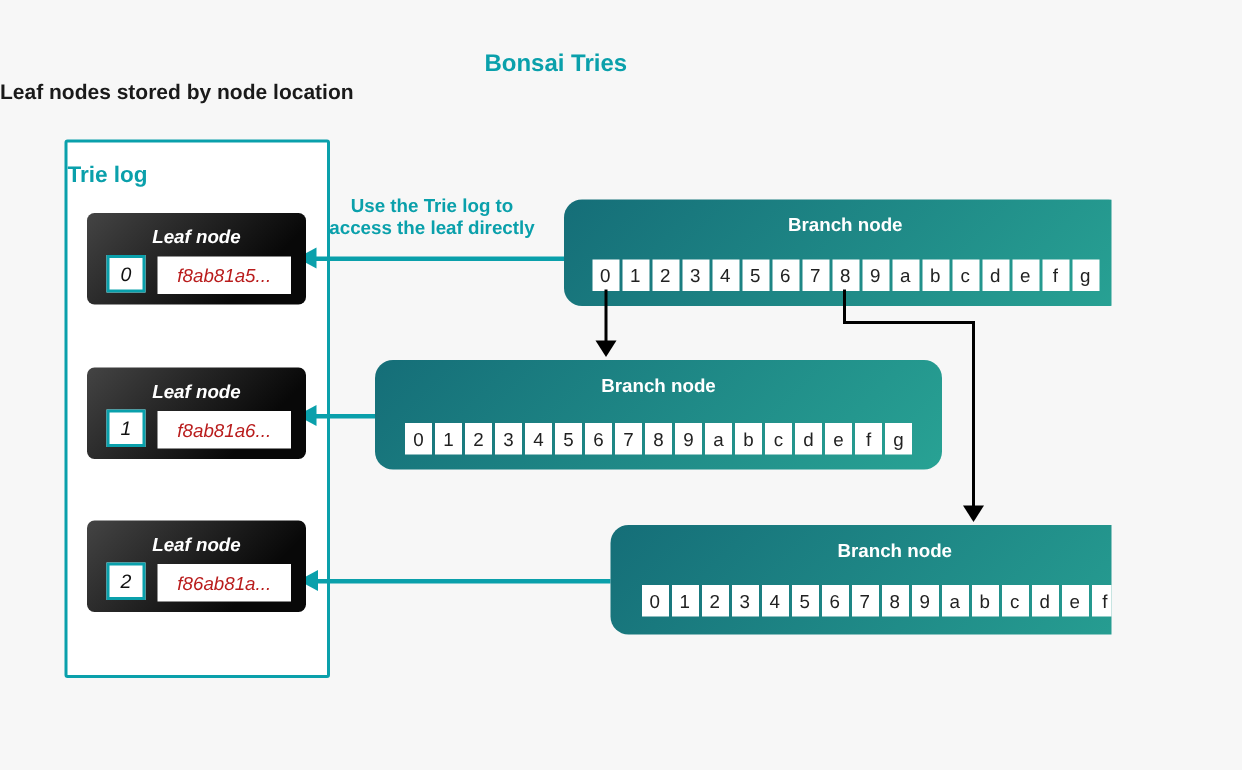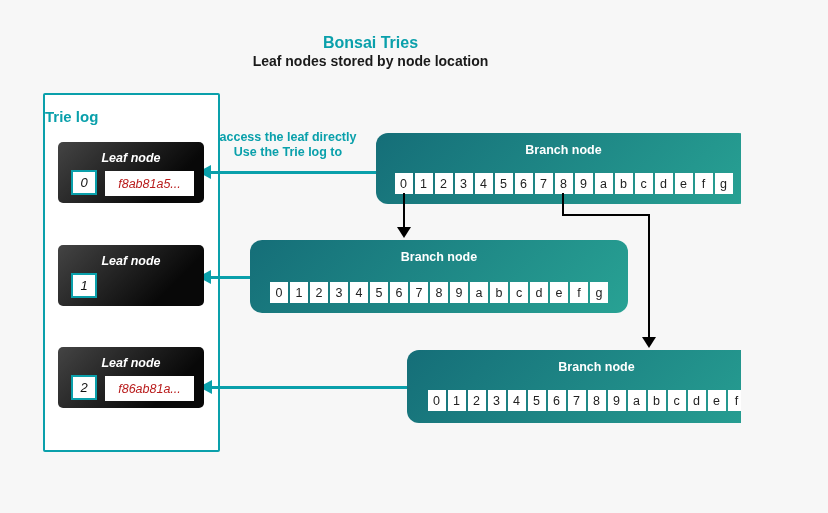--- a/index.html
+++ b/index.html
@@ -4,21 +4,21 @@
 <style>
   :root{
     --teal:#0aa0ab; --bg:#f7f7f7; --bk:#000000;
     --br-a:#156e78; --br-b:#28a294; --lf-a:#444444; --lf-b:#080808;
   }
   html,body{margin:0;padding:0;background:var(--bg);}
   .canvas{position:relative;width:741px;height:513px;background:var(--bg);
           font-family:"Liberation Sans",sans-serif;overflow:hidden;}
   .title{position:absolute;top:34px;left:0;right:0;text-align:center;
          font-size:16px;font-weight:700;color:var(--teal);}
-  .subtitle{position:absolute;top:53px;left:0;right:0;text-align:center;
+  .subtitle{position:absolute;top:53px;left:0;right:0;text-align:left;
             font-size:14px;font-weight:700;color:#1a1a1a;}
   .trie-panel{position:absolute;left:43px;top:93px;width:177px;height:359px;
               box-sizing:border-box;border:2px solid var(--teal);background:#fff;border-radius:2px;}
   .trie-title{margin-top:13px;text-align:left;font-size:15px;font-weight:700;color:var(--teal);}
   .leaf{position:absolute;left:58px;width:146px;height:61px;border-radius:5px;
         background:linear-gradient(135deg,var(--lf-a) 0%,var(--lf-b) 75%);font-style:italic;}
   .l0{top:142px}.l1{top:245px}.l2{top:347px}
   .leaf-label{position:absolute;top:9px;left:0;right:0;text-align:center;
               color:#fff;font-size:12.5px;font-weight:700;}
   .idx{position:absolute;left:13px;top:28px;width:22px;height:21px;background:#fff;
@@ -75,20 +75,21 @@
   <div class="thead h2"></div>
 
   <div class="leaf l0">
     <div class="leaf-label">Leaf node</div>
     <div class="idx">0</div>
     <div class="hash">f8ab81a5...</div>
   </div>
   <div class="leaf l1">
     <div class="leaf-label">Leaf node</div>
     <div class="idx">1</div>
+    <div class="hash">f8ab81a6...</div>
   </div>
   <div class="leaf l2">
     <div class="leaf-label">Leaf node</div>
     <div class="idx">2</div>
     <div class="hash">f86ab81a...</div>
   </div>
 
   <div class="branch b1">
     <div class="branch-label">Branch node</div>
     <div class="cells">
@@ -157,17 +158,17 @@
   </div>
 
   <div class="bline a1v"></div>
   <div class="bhead ah1"></div>
   <div class="bline a2v1"></div>
   <div class="bline a2h"></div>
   <div class="bline a2v2"></div>
   <div class="bhead ah2"></div>
 
   <div class="note">
+    <div>Use the Trie log to</div>
     <div>access the leaf directly</div>
-    <div>Use the Trie log to</div>
   </div>
 
 </div>
 
 </body></html>

